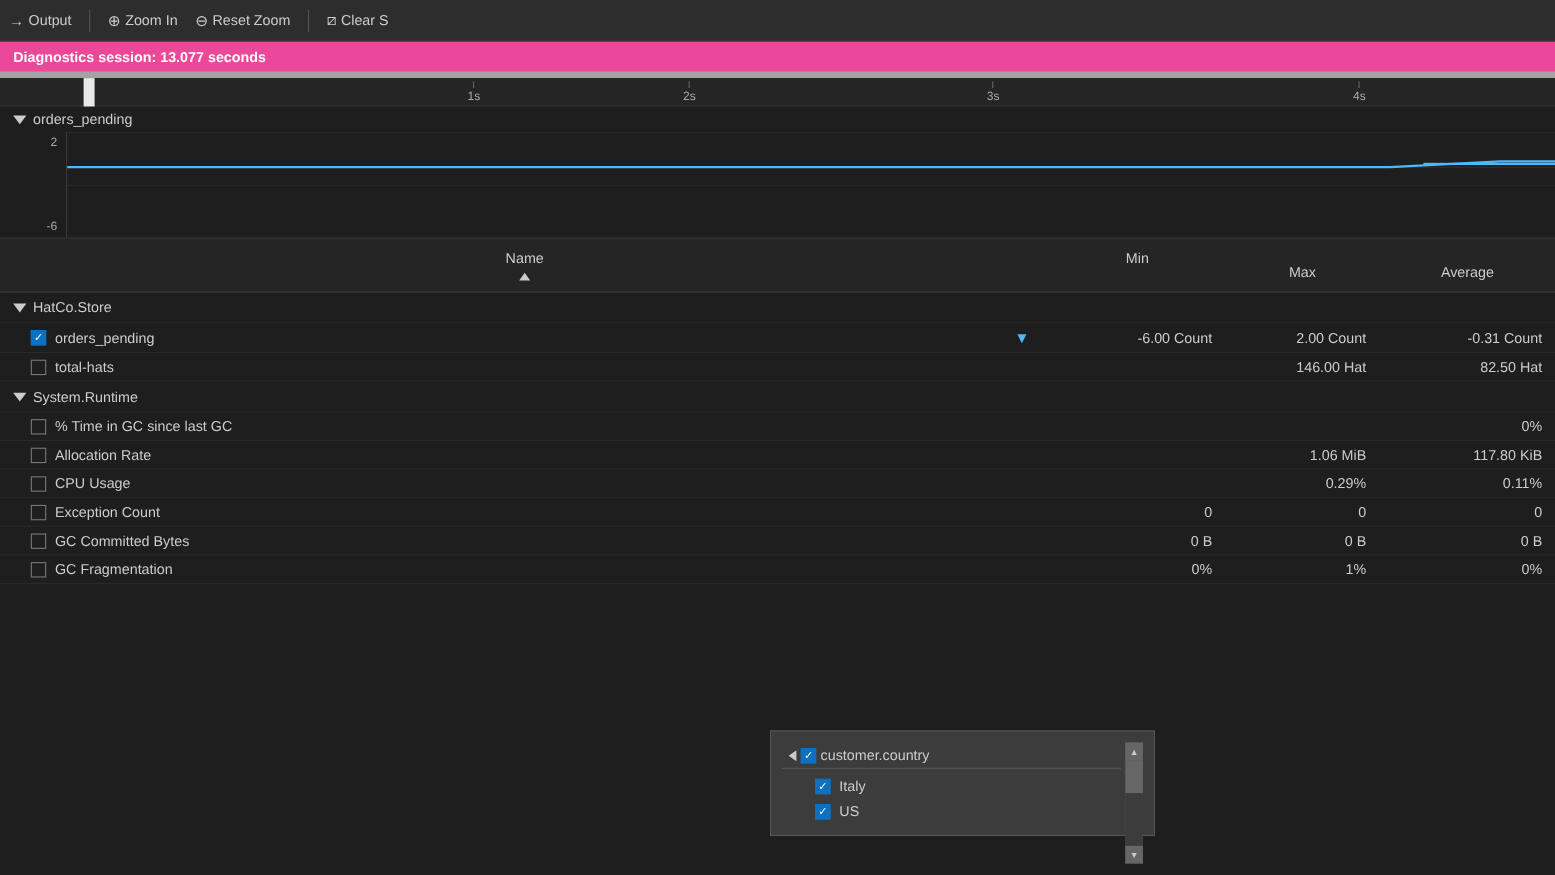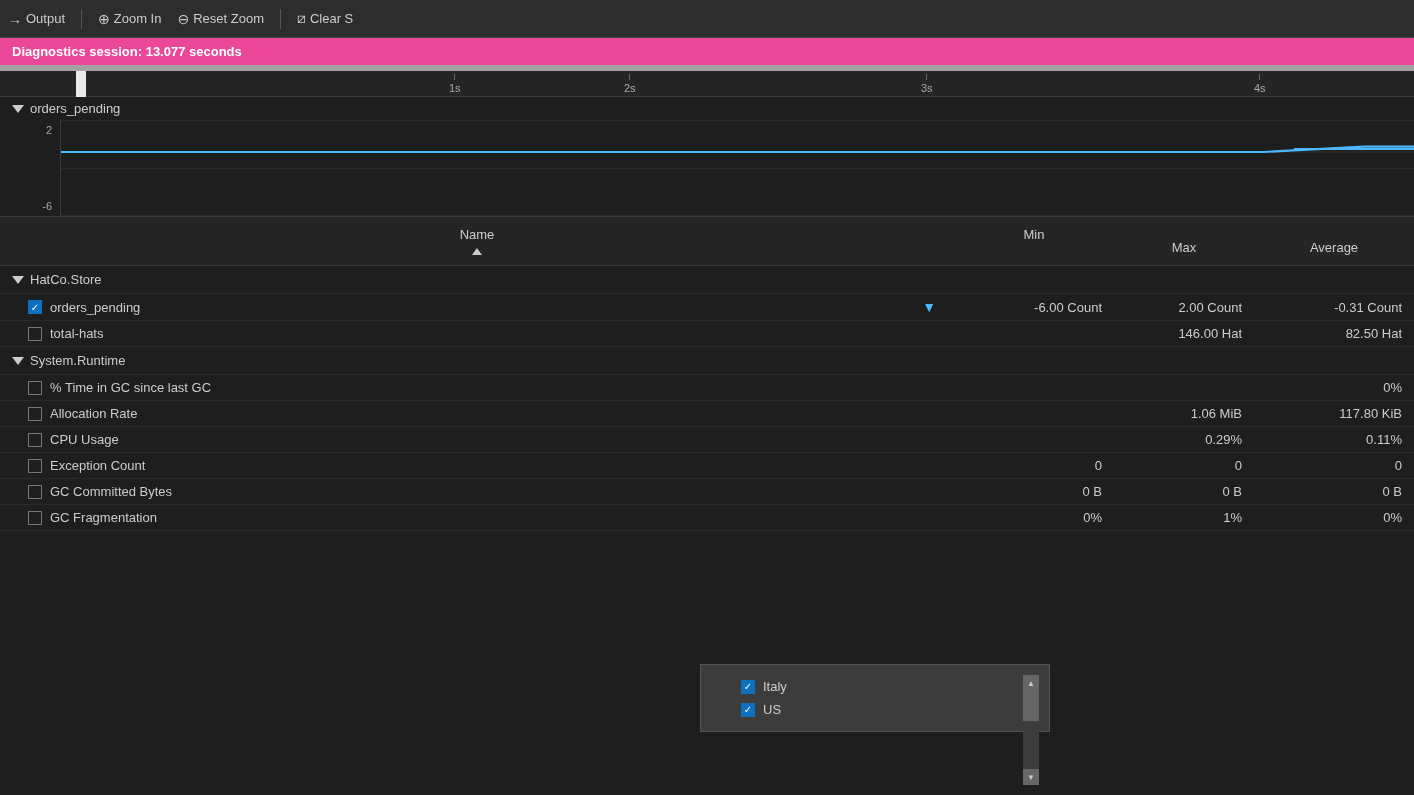--- a/index.html
+++ b/index.html
@@ -56,21 +56,20 @@
       position: relative;
       display: flex;
       align-items: center;
     }
     .ruler-track {
       position: relative;
       width: 100%;
       height: 100%;
       display: flex;
       align-items: center;
-      margin-left: 24px;
     }
     .ruler-marker {
       position: absolute;
       display: flex;
       flex-direction: column;
       align-items: center;
       font-size: 11px;
       color: #aaa;
     }
     .ruler-tick {
@@ -385,21 +384,21 @@
   <span>Diagnostics session: 13.077 seconds</span>
 </div>
 
 <div class="timeline-ruler">
   <div class="ruler-thumb"></div>
   <div class="ruler-track">
     <div class="ruler-marker" style="left: 425px;">
       <span class="ruler-tick"></span>
       <span>1s</span>
     </div>
-    <div class="ruler-marker" style="left: 600px;">
+    <div class="ruler-marker" style="left: 621px;">
       <span class="ruler-tick"></span>
       <span>2s</span>
     </div>
     <div class="ruler-marker" style="left: 897px; align-items: center;">
       <span class="ruler-tick"></span>
       <span>3s</span>
     </div>
     <div class="ruler-marker" style="left: 1230px; justify-content: flex-end;">
       <span class="ruler-tick"></span>
       <span>4s</span>
@@ -555,20 +554,25 @@
       <span>GC Fragmentation</span>
     </div>
     <div class="table-cell right">0%</div>
     <div class="table-cell right">1%</div>
     <div class="table-cell right">0%</div>
   </div>
 
   <div class="dropdown-popup">
 
     <div style="position:relative; padding-right: 20px;">
+      <div class="dropdown-row-header">
+        <div class="dropdown-col-triangle"></div>
+        <div class="checkbox checked"></div>
+        <span>customer.country</span>
+      </div>
 
       <div class="dropdown-row dropdown-item-indent">
         <div class="checkbox checked"></div>
         <span>Italy</span>
       </div>
 
       <div class="dropdown-row dropdown-item-indent">
         <div class="checkbox checked"></div>
         <span>US</span>
       </div>

